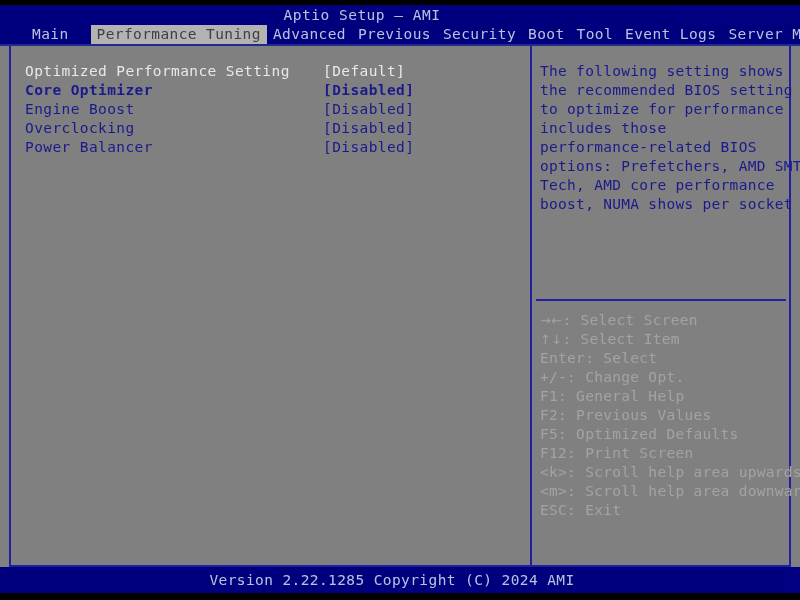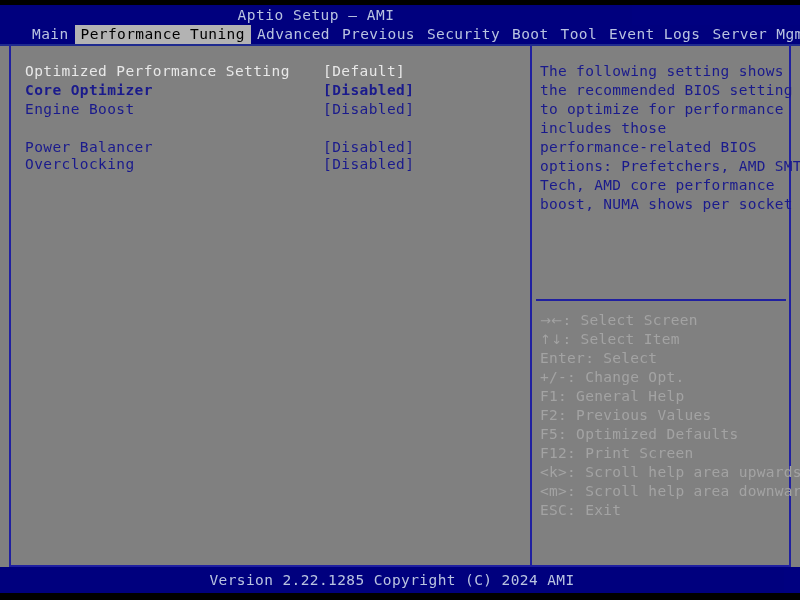--- a/index.html
+++ b/index.html
@@ -35,20 +35,21 @@
     position: absolute;
     left: 0; top: 5px;
     width: 632px;
     height: 20px;
     background: #00007e;
     color: #b9c3e0;
     font-size: 14.5px;
     line-height: 20px;
     text-align: center;
     letter-spacing: 0.5px;
+    padding-left: 46px;
   }
 
   
   .menu-bar {
     position: absolute;
     left: 0; top: 25px;
     width: 800px;
     height: 19px;
     background: #00007e;
     display: flex;
@@ -58,21 +59,22 @@
   .menu-pad { width: 26px; flex: 0 0 auto; }
   .menu-item {
     color: #b9c3e0;
     line-height: 19px;
     padding: 0 6px;
     white-space: pre;
     letter-spacing: 0.4px;
   }
   .menu-item.active {
     background: #b3b3b3;
-    color: #000000;
+    color: #404040;
+    margin-left: 16px;
   }
   .menu-spacer { flex: 1 1 auto; }
 
   .menu-underline {
     position: absolute;
     left: 0; top: 44px;
     width: 800px;
     height: 2px;
     background: #1f2b8f;
   }
@@ -250,21 +252,21 @@
   <div class="frame-left"></div>
   <div class="frame-right"></div>
   <div class="frame-bottom"></div>
   <div class="frame-mid"></div>
 
   <div class="settings">
     <div id="settings-host">
         <div class="setting-row selected" style="top: 16px;"><span class="setting-label">Optimized Performance Setting</span><span class="setting-value">[Default]</span></div>
         <div class="setting-row" style="top: 35px; font-weight: bold;"><span class="setting-label">Core Optimizer</span><span class="setting-value">[Disabled]</span></div>
         <div class="setting-row" style="top: 54px;"><span class="setting-label">Engine Boost</span><span class="setting-value">[Disabled]</span></div>
-        <div class="setting-row" style="top: 73px; margin-top: 36px;"><span class="setting-label">Overclocking</span><span class="setting-value">[Disabled]</span></div>
+        <div class="setting-row" style="top: 73px;"><span class="setting-label">Overclocking</span><span class="setting-value">[Disabled]</span></div>
         <div class="setting-row" style="top: 92px;"><span class="setting-label">Power Balancer</span><span class="setting-value">[Disabled]</span></div>
       </div>
   </div>
 
   <div class="help-panel">
     <div class="help-text">
       <div id="help-host">
           <div class="help-line">The following setting shows</div>
           <div class="help-line">the recommended BIOS setting</div>
           <div class="help-line">to optimize for performance</div>

